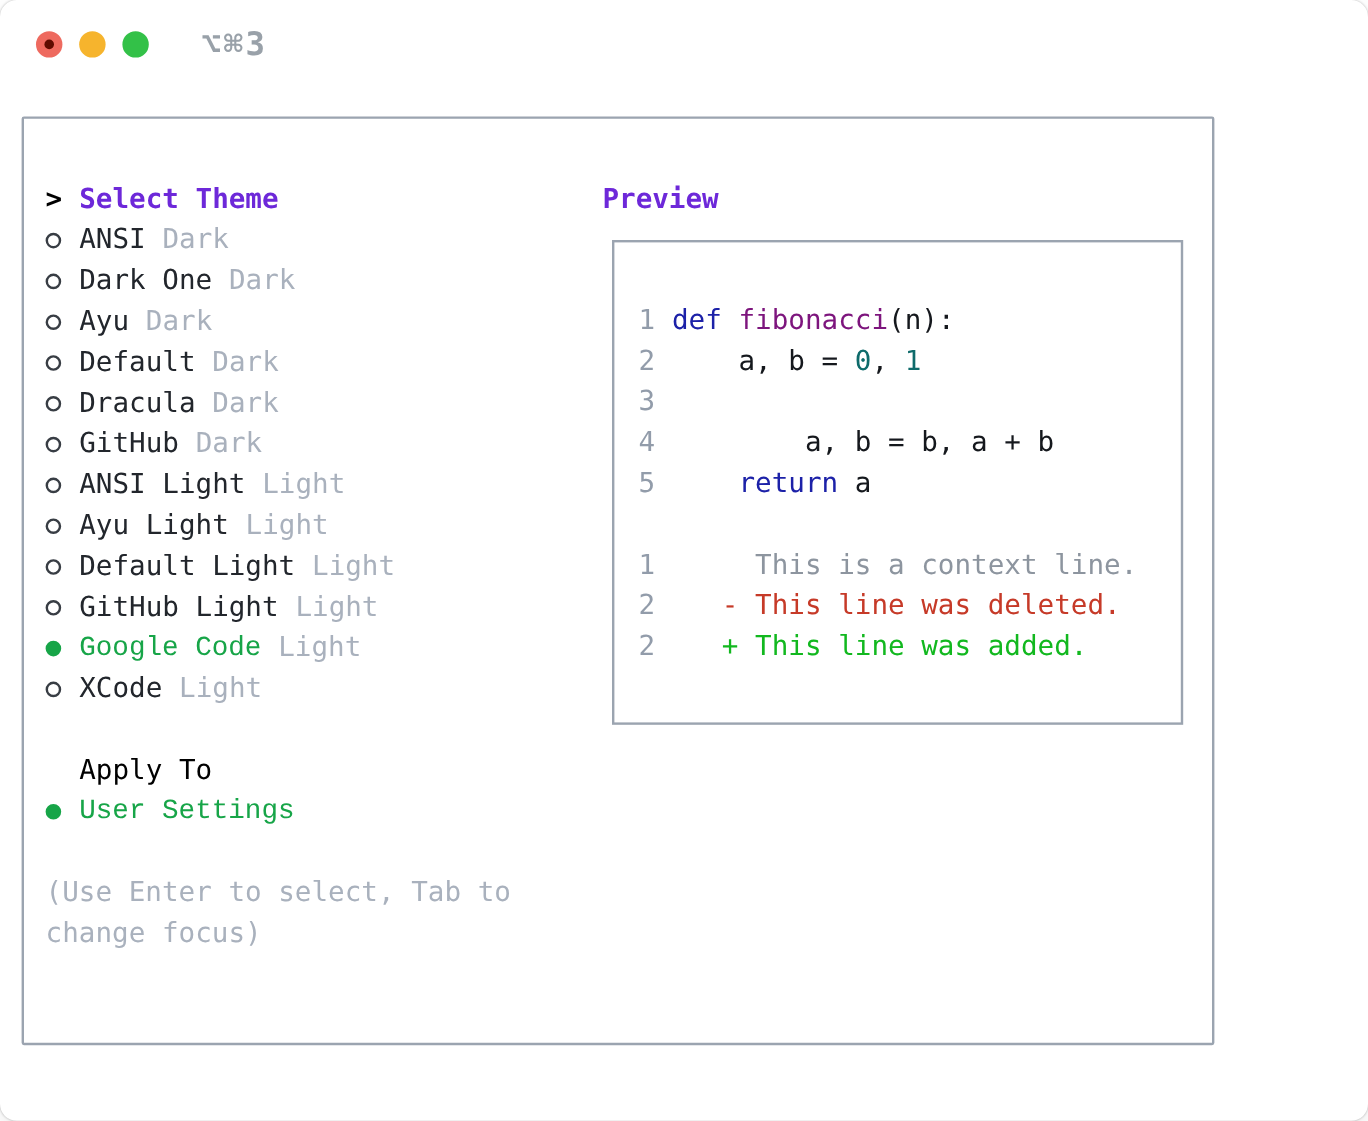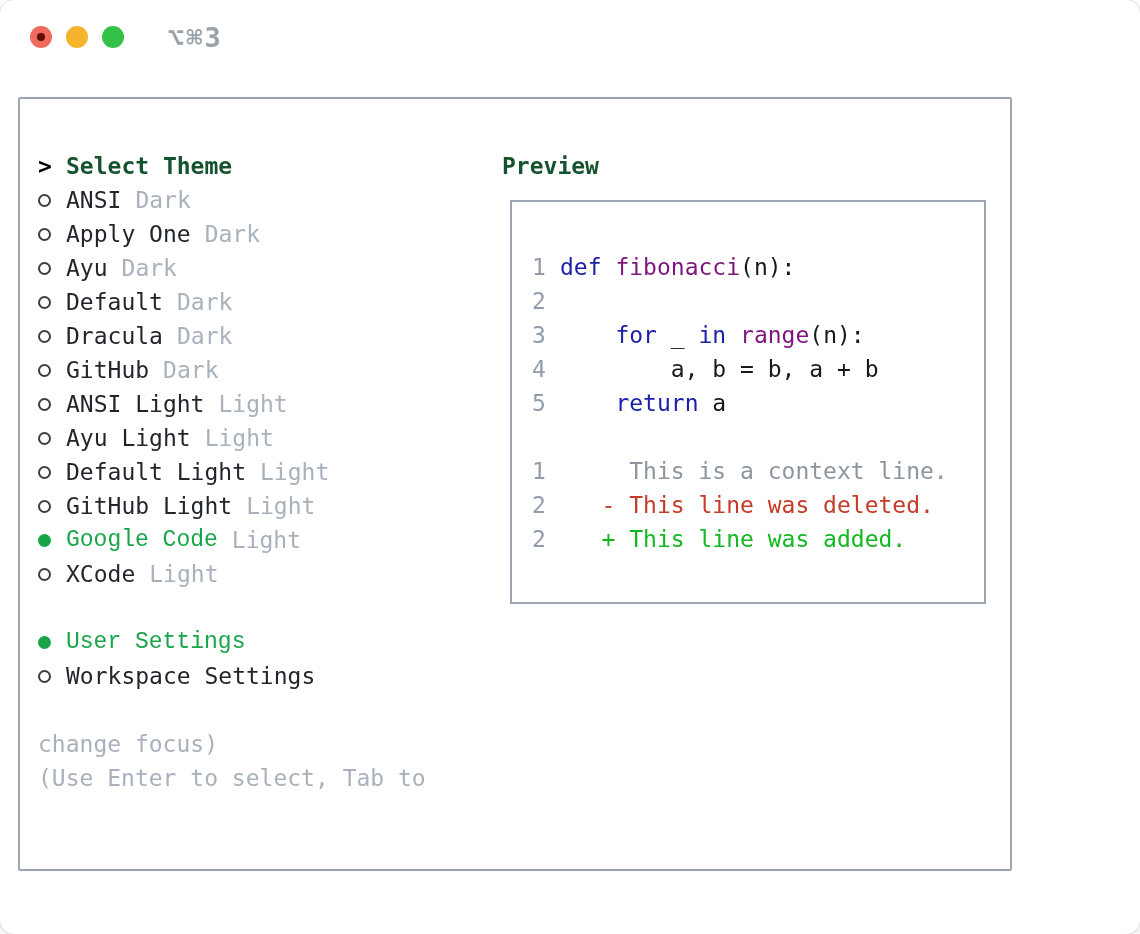--- a/index.html
+++ b/index.html
@@ -42,21 +42,21 @@
   .main-panel{
     position:absolute;left:18px;top:97px;width:994px;height:774px;
     border:2px solid var(--border-gray);border-radius:2px;
     padding:50px 0 0 18px;display:flex;background:#fff;
   }
   .left-col{width:464px;flex:none;}
   .right-col{flex:1;}
   .row{height:34px;display:flex;align-items:center;font-size:23px;white-space:pre;}
   .marker-col{width:28px;flex:none;display:flex;align-items:center;}
   .prompt{font-weight:bold;color:#000;}
-  .panel-title{font-weight:bold;color:#14532d;}
+  .panel-title{font-weight:bold;color:#6d28d9;}
   .radio{width:13px;height:13px;border-radius:50%;border:2px solid #383d44;background:transparent;}
   .theme-row.selected .radio,.opt-row.selected .radio{background:var(--accent-green);border-color:var(--accent-green);}
   .theme-name,.opt-name{color:#22262c;}
   .theme-row.selected .theme-name,.opt-row.selected .opt-name{color:var(--accent-green);font-family:Liberation Mono, monospace;}
   .badge{color:var(--badge-gray);margin-left:14px;}
   .section-title{color:#000;}
   .hint{color:var(--hint-gray);}
   
   .preview-box{
     margin-top:17px;margin-left:8px;width:476px;height:404px;
@@ -97,21 +97,21 @@
 
       <div>
 
       <div class="row theme-row">
             <span class="marker-col"><span class="radio"></span></span>
             <span class="theme-name">ANSI</span>
             <span class="badge">Dark</span>
           </div>
           <div class="row theme-row">
             <span class="marker-col"><span class="radio"></span></span>
-            <span class="theme-name">Apply One</span>
+            <span class="theme-name">Dark One</span>
             <span class="badge">Dark</span>
           </div>
           <div class="row theme-row">
             <span class="marker-col"><span class="radio"></span></span>
             <span class="theme-name">Ayu</span>
             <span class="badge">Dark</span>
           </div>
           <div class="row theme-row">
             <span class="marker-col"><span class="radio"></span></span>
             <span class="theme-name">Default</span>
@@ -154,48 +154,48 @@
           </div>
           <div class="row theme-row">
             <span class="marker-col"><span class="radio"></span></span>
             <span class="theme-name">XCode</span>
             <span class="badge">Light</span>
           </div>
         </div>
 
       <div class="row blank"></div>
 
+      <div class="row">
+        <span class="marker-col"></span>
+        <span class="section-title">Apply To</span>
+      </div>
 
       <div>
 
       <div class="row opt-row selected">
             <span class="marker-col"><span class="radio"></span></span>
             <span class="opt-name">User Settings</span>
           </div>
-          <div class="row opt-row">
-            <span class="marker-col"><span class="radio"></span></span>
-            <span class="opt-name">Workspace Settings</span>
-          </div>
         </div>
 
       <div class="row blank"></div>
 
+      <div class="row hint">(Use Enter to select, Tab to</div>
       <div class="row hint">change focus)</div>
-      <div class="row hint">(Use Enter to select, Tab to</div>
 
     </div>
 
     <div class="right-col">
       <div class="row">
         <span class="panel-title">Preview</span>
       </div>
       <div class="preview-box">
           <div class="code-row"><span class="lnum">1</span><span><span class="c-kwd">def</span><span class="c-pln"> </span><span class="c-typ">fibonacci</span><span class="c-pln">(n):</span></span></div>
-          <div class="code-row"><span class="lnum">2</span></div>
-          <div class="code-row"><span class="lnum">3</span><span><span class="c-pln">    </span><span class="c-kwd">for</span><span class="c-pln"> _ </span><span class="c-kwd">in</span><span class="c-pln"> </span><span class="c-typ">range</span><span class="c-pln">(n):</span></span></div>
+          <div class="code-row"><span class="lnum">2</span><span><span class="c-pln">    a, b = </span><span class="c-lit">0</span><span class="c-pln">, </span><span class="c-lit">1</span></span></div>
+          <div class="code-row"><span class="lnum">3</span></div>
           <div class="code-row"><span class="lnum">4</span><span><span class="c-pln">        a, b = b, a + b</span></span></div>
           <div class="code-row"><span class="lnum">5</span><span><span class="c-pln">    </span><span class="c-kwd">return</span><span class="c-pln"> a</span></span></div>
           <div class="code-row"><span class="lnum"></span><span></span></div>
           <div class="code-row"><span class="lnum">1</span><span><span class="c-ctx">     This is a context line.</span></span></div>
           <div class="code-row"><span class="lnum">2</span><span><span class="c-del">   - This line was deleted.</span></span></div>
           <div class="code-row"><span class="lnum">2</span><span><span class="c-add">   + This line was added.</span></span></div>
         </div>
     </div>
 
   </div>

